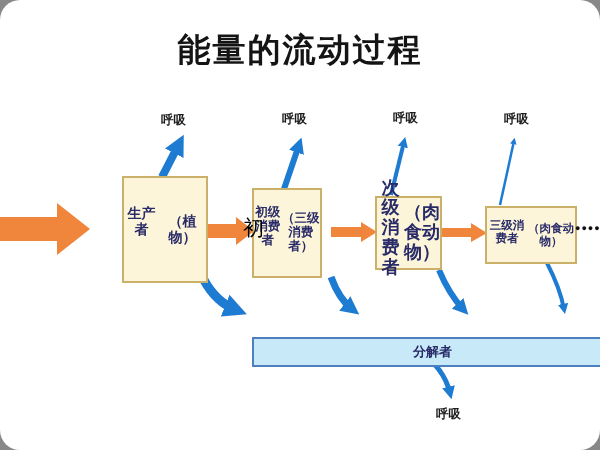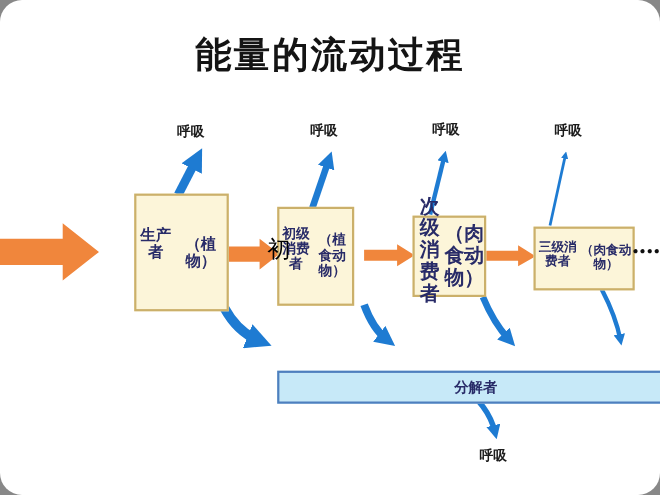--- a/index.html
+++ b/index.html
@@ -98,21 +98,21 @@
     <path d="M419,351 Q444,368 450,393" style="stroke:var(--blue);stroke-width:5;fill:none" marker-end="url(#bluehead)"></path>
   </svg>
 
   <div class="box box-producer">
     <div class="l1">生产者</div>
     <div class="l2">（植物）</div>
   </div>
 
   <div class="box box-primary">
     <div class="l1">初级消费者</div>
-    <div class="l2">（植食动物）</div>
+    <div class="l2">（三级消费者）</div>
   </div>
 
   <div class="box box-secondary">
     <div class="l1">次级消费者</div>
     <div class="l2">（肉食动物）</div>
   </div>
 
   <div class="box box-tertiary">
     <div class="l1">三级消费者</div>
     <div class="l2">（肉食动物）</div>

